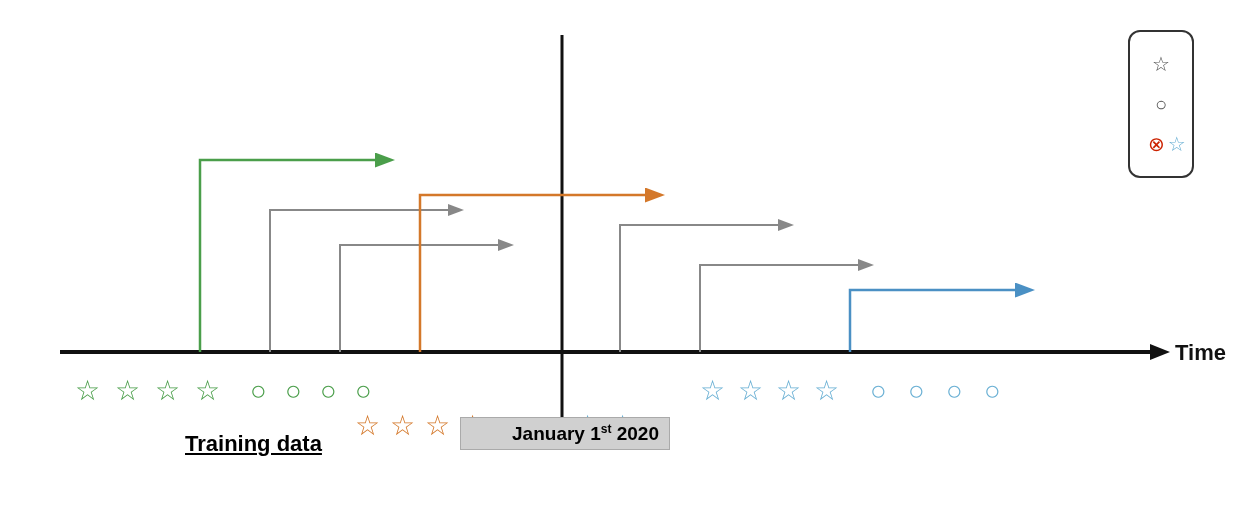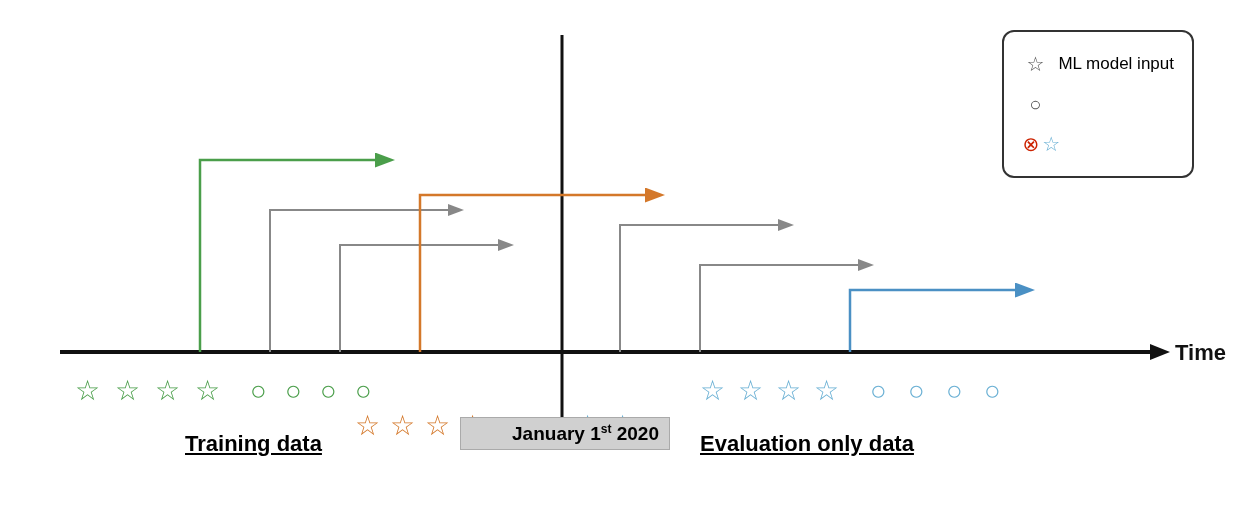--- a/index.html
+++ b/index.html
@@ -78,21 +78,20 @@
     }
   </style>
 </head>
 <body>
 
 <div class="diagram-container">
 
   <div class="legend">
     <div class="legend-item">
       <span class="legend-icon" style="color:#555;">☆</span>
-      <span>ML model input</span>
     </div>
     <div class="legend-item">
       <span class="legend-icon" style="color:#555;">○</span>
     </div>
     <div class="legend-item">
       <span class="legend-icon" style="display:flex;align-items:center;gap:3px;">
         <span style="color:#cc2200;font-size:20px;">⊗</span>
         <span style="color:#6ab0d4;font-size:20px;">☆</span>
       </span>
     </div>
@@ -170,15 +169,14 @@
     <text x="984" y="400" font-size="28" fill="#6ab0d4">○</text>
 
   </svg>
 
   <div class="jan-box">
     January 1<sup>st</sup> 2020
   </div>
 
   <div class="section-label" style="left: 185px; bottom: 55px;">Training data</div>
 
-  <div class="section-label" style="left: 700px; bottom: 55px;">Evaluation only data</div>
 
 </div>
 
 </body></html>

